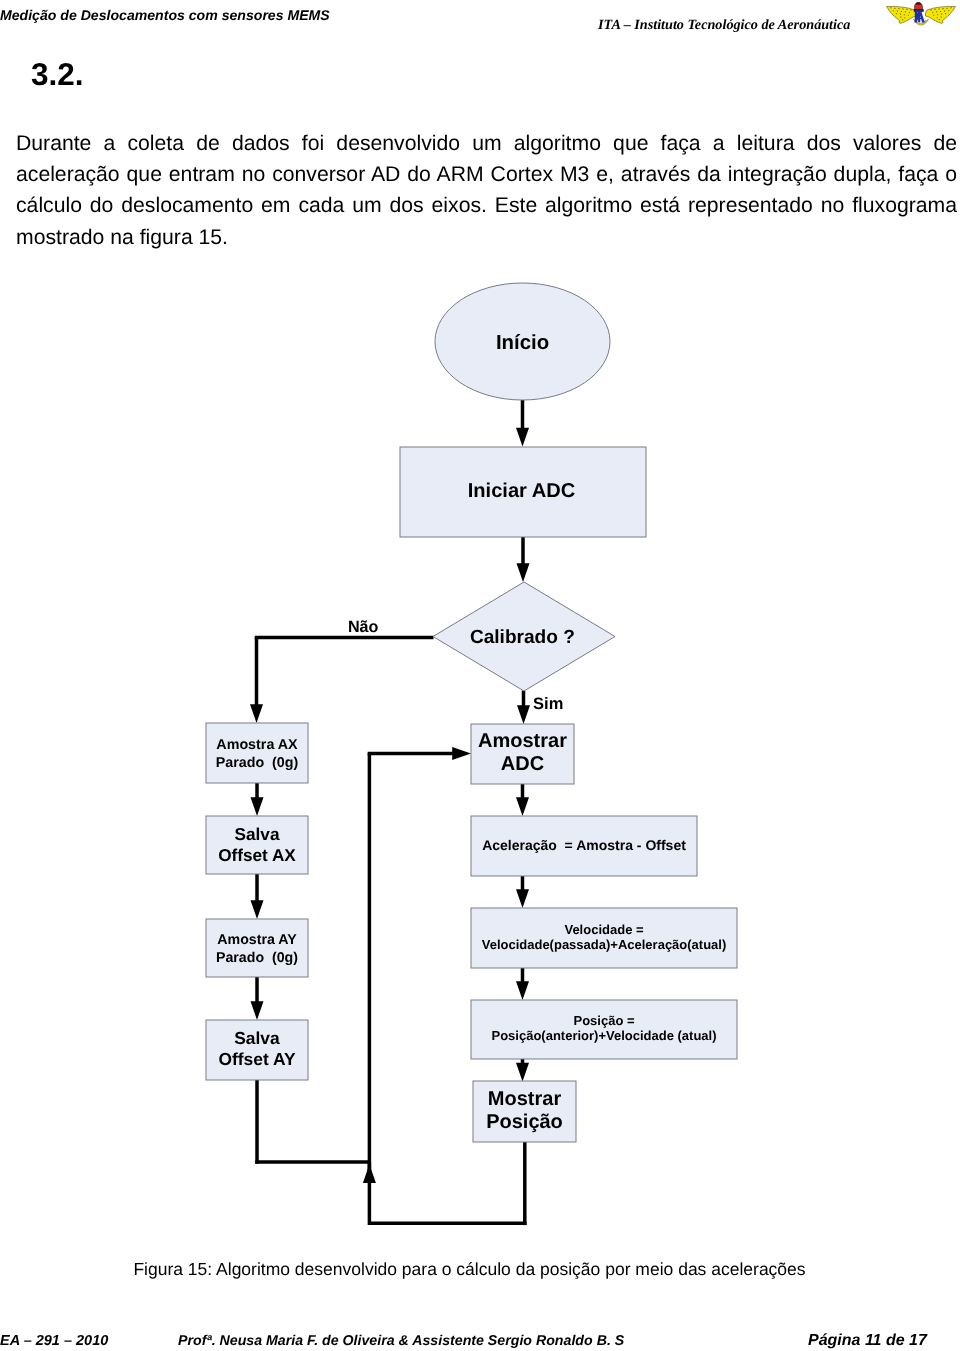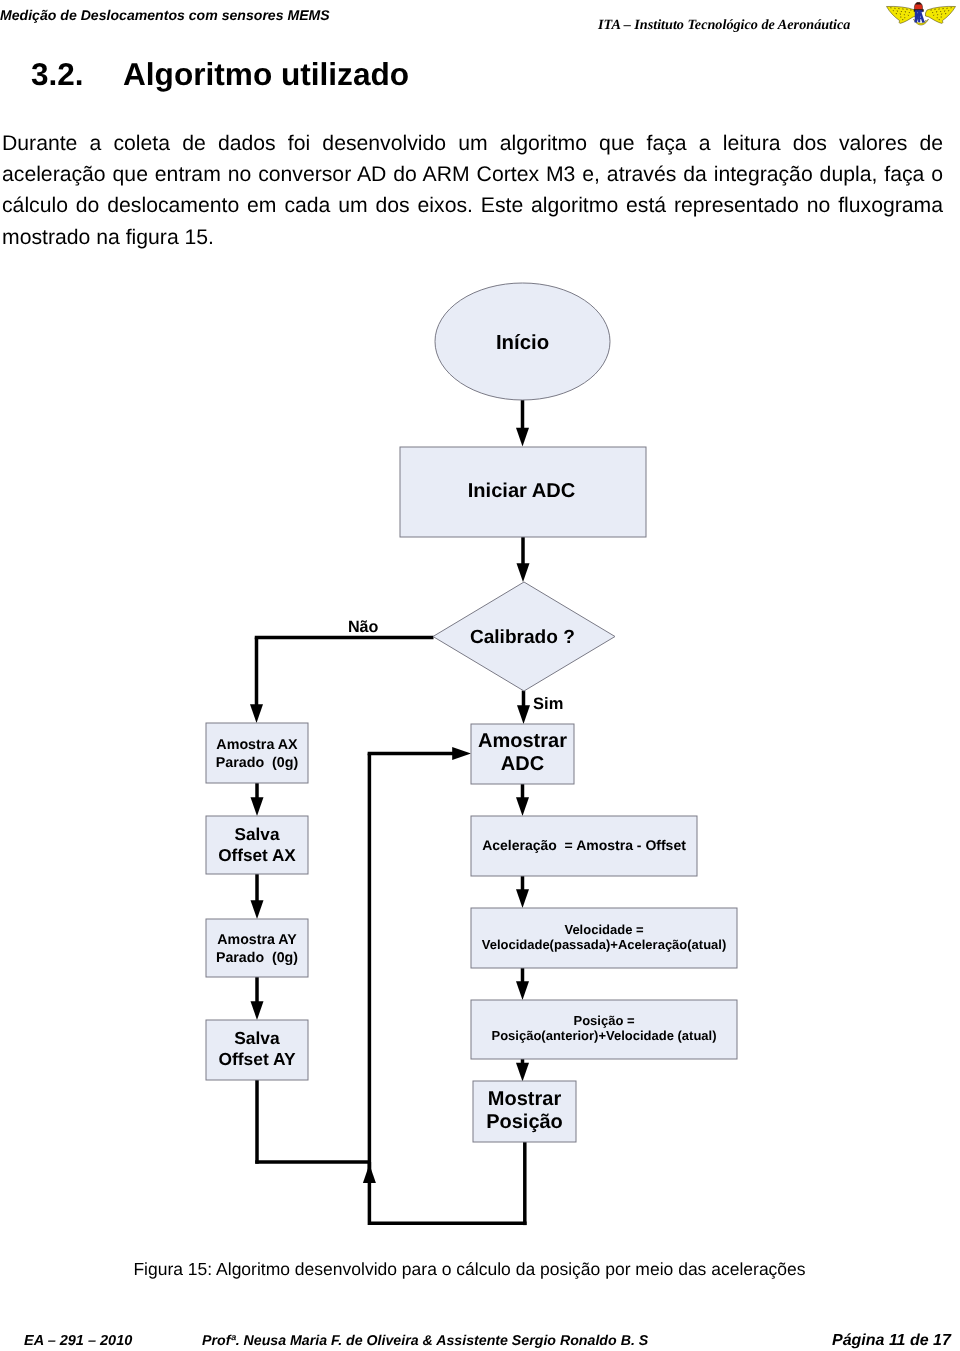--- a/index.html
+++ b/index.html
@@ -9,25 +9,25 @@
   .page{position:absolute;left:0;top:0;width:960px;height:1351px;}
   
   .hdr{position:absolute;left:0;top:0;width:864px;height:30px;}
   .hdr-left{position:absolute;left:0;top:6px;font-size:14.1px;font-weight:bold;font-style:italic;line-height:18px;white-space:nowrap;}
   .hdr-right{position:absolute;left:598px;top:16px;font-size:14.2px;font-weight:bold;font-style:italic;line-height:18px;white-space:nowrap;font-family:Liberation Serif, serif;}
   .logo{position:absolute;left:885.5px;top:0.5px;width:70px;height:26px;}
   
   .sec-num{position:absolute;left:31px;top:57px;font-size:31.5px;font-weight:bold;line-height:34px;}
   .sec-title{position:absolute;left:123px;top:57px;font-size:31.6px;font-weight:bold;line-height:34px;}
   
-  .para{position:absolute;left:2px;top:128px;width:941px;font-size:21.2px;line-height:31.2px;text-align:justify;}
+  .para{position:absolute;left:16px;top:128px;width:941px;font-size:21.2px;line-height:31.2px;text-align:justify;}
   
   .cap{position:absolute;left:-2px;top:1259px;width:943px;text-align:center;font-size:17.5px;line-height:20px;}
   
-  .ftr{position:absolute;left:0;top:1332px;width:852px;height:20px;font-weight:bold;font-style:italic;line-height:18px;margin-left:24px;}
+  .ftr{position:absolute;left:0;top:1332px;width:852px;height:20px;font-weight:bold;font-style:italic;line-height:18px;}
   .ftr-left{position:absolute;left:0;top:0;font-size:14.5px;white-space:nowrap;}
   .ftr-center{position:absolute;left:178px;top:0;font-size:14.2px;white-space:nowrap;}
   .ftr-right{position:absolute;left:808px;top:0;font-size:16px;white-space:nowrap;}
   
   .chart{position:absolute;left:0;top:260px;width:960px;height:1000px;}
 </style>
 </head>
 <body>
 
 <div class="page">
@@ -63,21 +63,20 @@
           <path d="M64.2 17.5 L68.5 17.5 L68.5 41 L64.2 41 Z" fill="#2030A0"></path>
           <path d="M70.5 20 L77.5 41.5 L72.5 42.5 L66.5 23 Z" fill="#2030A0"></path>
           <path d="M67.5 23 L61.5 42.5 L56.5 41.5 L63.5 20 Z" fill="#2030A0"></path>
           <path d="M62.5 32.5 L70.5 32.5 L70.5 35.5 L62.5 35.5 Z" fill="#2030A0"></path>
         </g>
       </svg>
     </div>
   </div>
 
   <div class="sec-num">3.2.</div>
-  <div class="sec-title">Algoritmo utilizado</div>
 
   <div class="para">Durante a coleta de dados foi desenvolvido um algoritmo que faça a leitura dos valores de aceleração que entram no conversor AD do ARM Cortex M3 e, através da integração dupla, faça o cálculo do deslocamento em cada um dos eixos. Este algoritmo está representado no fluxograma mostrado na figura 15.</div>
 
   <div class="chart">
     <svg id="fc" width="960" height="1000" viewBox="0 0 960 1000">
         <g>
           <line x1="522.5" y1="139" x2="522.5" y2="169.2" stroke="#000000" stroke-width="3.5" stroke-linecap="butt"></line>
           <polygon points="516,167.7 529,167.7 522.5,186.5" fill="#000000"></polygon>
           <line x1="523" y1="277" x2="523" y2="304.7" stroke="#000000" stroke-width="3.5" stroke-linecap="butt"></line>
           <polygon points="516.5,303.2 529.5,303.2 523,322" fill="#000000"></polygon>

